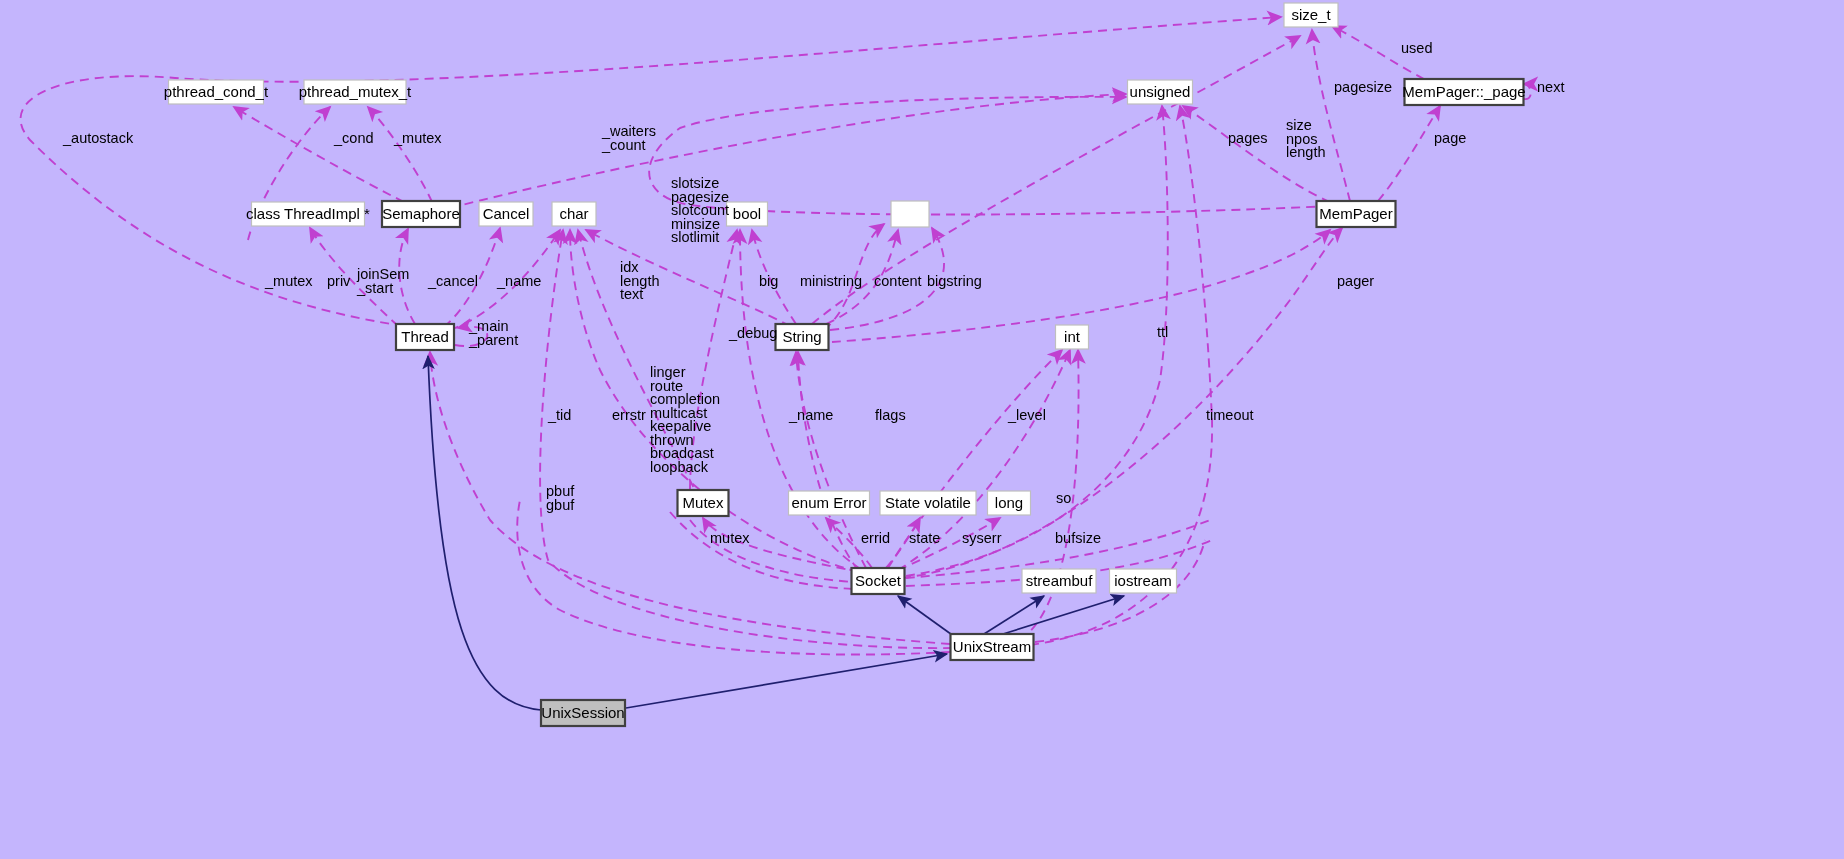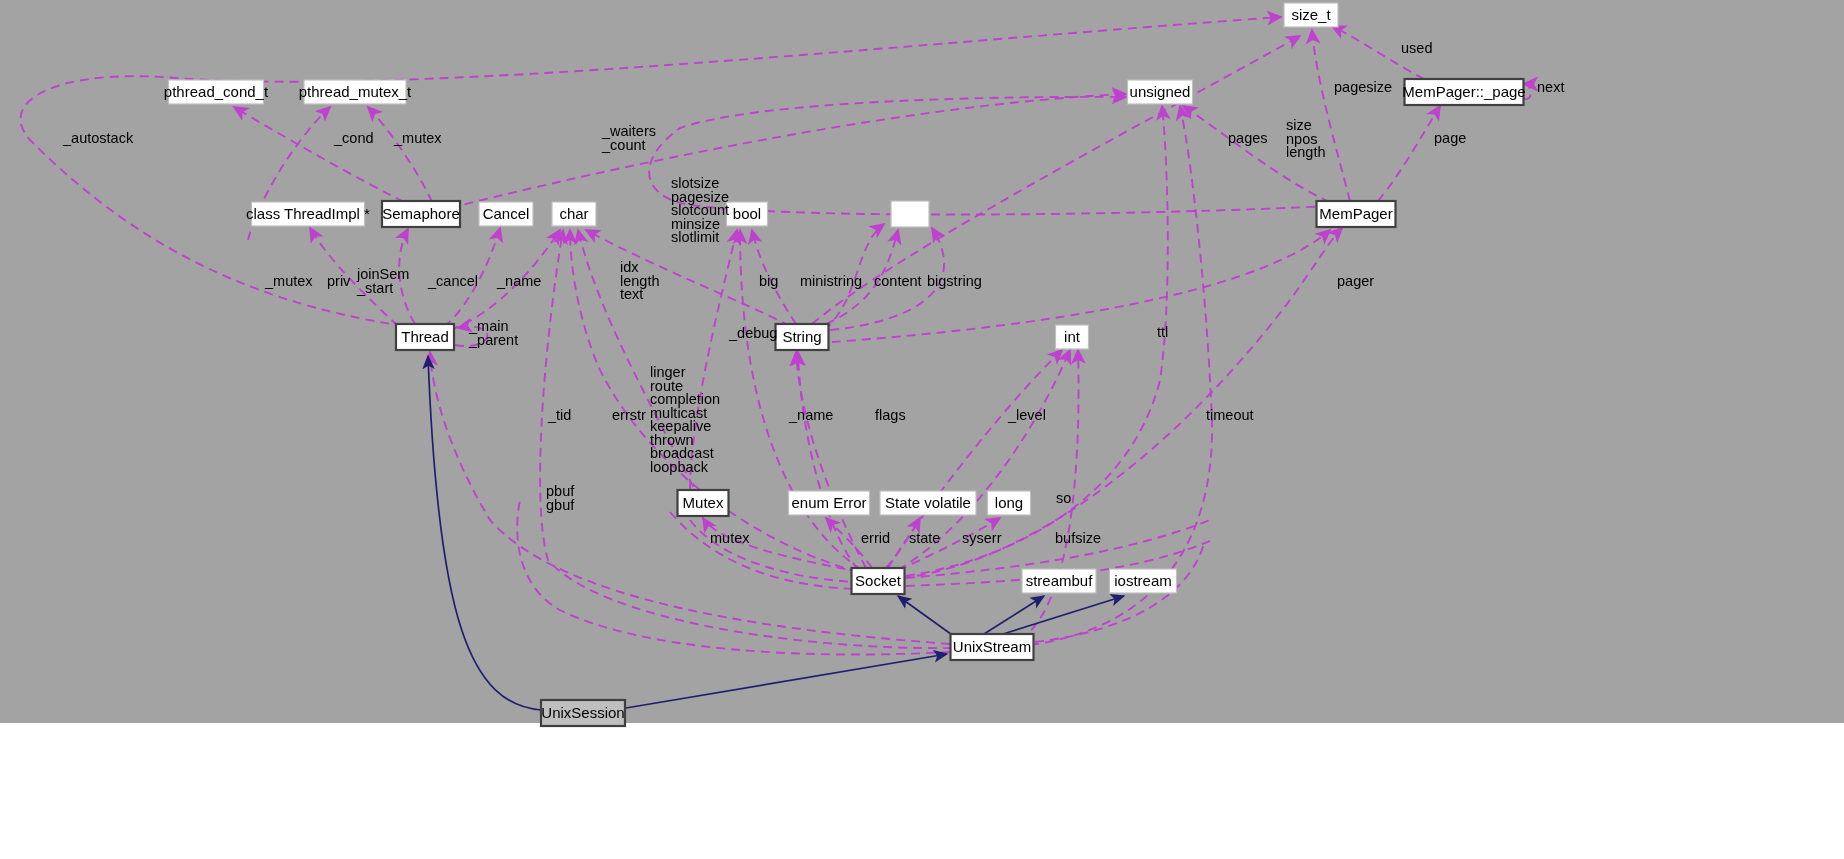--- a/index.html
+++ b/index.html
@@ -1,17 +1,17 @@
 <!DOCTYPE html>
 <html><head>
 <meta charset="utf-8">
 <style>
   html,body{margin:0;padding:0;background:#ffffff;}
   body{width:1844px;height:859px;overflow:hidden;font-family:"Liberation Sans",sans-serif;}
-  #diagram-root{position:relative;width:1844px;height:723px;background:#a3a3a3;}
+  #diagram-root{position:relative;width:1844px;height:859px;background:#c4b5fd;}
   svg#graph{position:absolute;left:0;top:0;width:1844px;height:859px;display:block;}
   .node-box{fill:#ffffff;stroke:#bfbfbf;stroke-width:1.2;}
   .node-box.thick{stroke:#404040;stroke-width:2.2;}
   .node-box.highlight{fill:#bfbfbf;stroke:#404040;stroke-width:2.2;}
   .node-label{font-family:"Liberation Sans",sans-serif;font-size:15px;fill:#000000;
               text-anchor:middle;dominant-baseline:middle;}
   .edge-usage{fill:none;stroke:#c040d0;stroke-width:1.9;stroke-dasharray:9 6;}
   .edge-inherit{fill:none;stroke:#1f1f6e;stroke-width:1.7;}
   .edge-label{font-family:"Liberation Sans",sans-serif;font-size:14.5px;fill:#000000;}
   .edge-label tspan{font-family:"Liberation Sans",sans-serif;}

